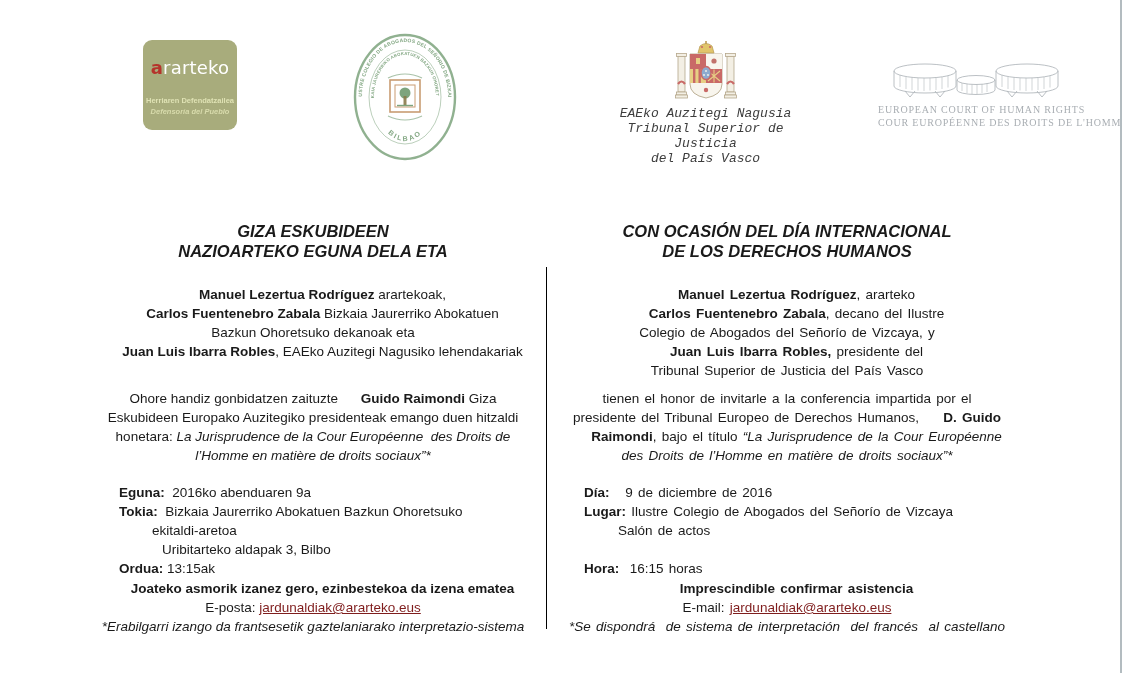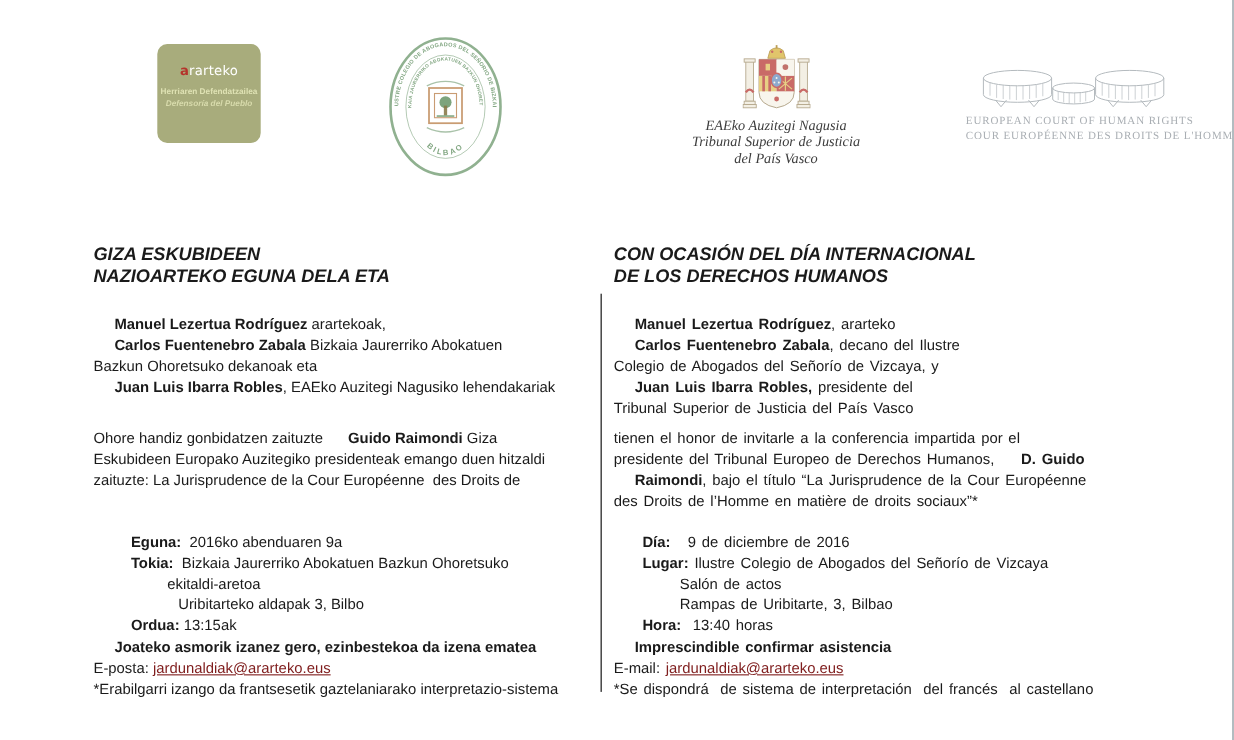--- a/index.html
+++ b/index.html
@@ -8,50 +8,50 @@
     font-family:"Liberation Sans", sans-serif; color:#1a1a1a;
     overflow:hidden; box-sizing:border-box;
     border-right:2px solid #b3bcc0;
   }
 
   
   .ararteko {
     position:absolute; left:143px; top:40px; width:94px; height:90px;
     background:#a8ac7c; border-radius:9px; text-align:center; box-sizing:border-box;
   }
-  .ararteko .word { margin-top:17px; font-size:12px; color:#ffffff; letter-spacing:0.2px; font-family:"DejaVu Sans", sans-serif; }
+  .ararteko .word { margin-top:17px; font-size:18px; color:#ffffff; letter-spacing:0.2px; font-family:"DejaVu Sans", sans-serif; }
   .ararteko .word .init { color:#b5332b; font-weight:bold; }
-  .ararteko .sub1 { margin-top:7px; font-size:7.5px; font-weight:bold; color:#dfe2b4; }
+  .ararteko .sub1 { margin-top:18px; font-size:7.5px; font-weight:bold; color:#dfe2b4; }
   .ararteko .sub2 { margin-top:2px; font-size:7.5px; font-weight:bold; font-style:italic; color:#d8dbac; }
 
   .seal { position:absolute; left:352px; top:32px; }
   .arms { position:absolute; left:675px; top:40px; }
   .tsj-text {
     position:absolute; left:608px; top:106px; width:195px; text-align:center;
-    font-family:Liberation Serif, serif; font-style:italic; color:#3d3d3d;
+    font-family:Liberation Mono, monospace; font-style:italic; color:#3d3d3d;
     font-size:13px; line-height:15px;
   }
   .echr { position:absolute; left:878px; top:60px; width:195px; text-align:center; }
   .echr .l { font-family:"Liberation Serif", serif; font-size:10px; letter-spacing:0.8px; color:#a9aeb3; line-height:12.5px; white-space:nowrap; }
 
   
   .divider { position:absolute; left:546px; top:267px; width:1px; height:362px; background:#000; }
   .col { position:absolute; top:222px; }
   .col-left  { left:85px;  width:456px; }
   .col-right { left:558px; width:458px; }
-  .block { position:absolute; left:0; right:0; font-size:13.5px; line-height:19px; white-space:pre-wrap; }
+  .block { position:absolute; left:0; right:0; text-align:center; font-size:13.5px; line-height:19px; white-space:pre-wrap; }
   .title  { top:0; font-size:16.5px; line-height:19.5px; font-weight:bold; font-style:italic; }
   .hosts  { top:63px; }
   .invite { top:167px; }
   .details{ top:261px; text-align:left; padding-left:15px; }
   .col-right .details { padding-left:7px; }
   .footer { top:357px; }
   .col-right .hosts, .col-right .invite, .col-right .details, .col-right .footer { word-spacing:1.5px; }
   .b { font-weight:bold;margin-left:19px; }
-  .i { }
+  .i { font-style:italic; }
   .email-link { color:#7f1d1d; text-decoration:underline; cursor:pointer; }
 </style>
 </head>
 <body>
 
 <div class="page">
 
   <div class="ararteko">
     <div class="word"><span class="init">a</span><span>rarteko</span></div>
     <div class="sub1">Herriaren Defendatzailea</div>
@@ -152,26 +152,26 @@
     </svg>
     <div class="l">EUROPEAN COURT OF HUMAN RIGHTS</div>
     <div class="l">COUR EUROPÉENNE DES DROITS DE L'HOMME</div>
   </div>
 
   <div class="divider"></div>
 
   <div class="col col-left">
     <div class="block title"><span>GIZA ESKUBIDEEN</span><br><span>NAZIOARTEKO EGUNA DELA ETA</span></div>
     <div class="block hosts"><span class="b">Manuel Lezertua Rodríguez</span><span> arartekoak,</span><br><span class="b">Carlos Fuentenebro Zabala</span><span> Bizkaia Jaurerriko Abokatuen</span><br><span>Bazkun Ohoretsuko dekanoak eta</span><br><span class="b">Juan Luis Ibarra Robles</span><span>, EAEko Auzitegi Nagusiko lehendakariak</span></div>
-    <div class="block invite"><span>Ohore handiz gonbidatzen zaituzte </span><span class="b">Guido Raimondi</span><span> Giza</span><br><span>Eskubideen Europako Auzitegiko presidenteak emango duen hitzaldi</span><br><span>zaituzte: </span><span class="i">La Jurisprudence de la Cour Européenne  des Droits de</span><br></div>
+    <div class="block invite"><span>Ohore handiz gonbidatzen zaituzte </span><span class="b">Guido Raimondi</span><span> Giza</span><br><span>Eskubideen Europako Auzitegiko presidenteak emango duen hitzaldi</span><br><span>honetara: </span><span class="i">La Jurisprudence de la Cour Européenne  des Droits de</span><br><span class="i">l’Homme en matière de droits sociaux”*</span></div>
     <div class="block details"><span class="b">Eguna:</span><span>  2016ko abenduaren 9a</span><br><span class="b">Tokia:</span><span>  Bizkaia Jaurerriko Abokatuen Bazkun Ohoretsuko</span><br><span style="padding-left: 52px; margin-top: 44px;">ekitaldi-aretoa</span><br><span style="padding-left: 62px; margin-top: 32px;">Uribitarteko aldapak 3, Bilbo</span><br><span class="b">Ordua:</span><span> 13:15ak</span></div>
     <div class="block footer"><span class="b">Joateko asmorik izanez gero, ezinbestekoa da izena ematea</span><br><span>E-posta: </span><span class="email-link">jardunaldiak@ararteko.eus</span><br><span class="i">*Erabilgarri izango da frantsesetik gaztelaniarako interpretazio-sistema</span></div>
   </div>
 
   <div class="col col-right">
     <div class="block title"><span>CON OCASIÓN DEL DÍA INTERNACIONAL</span><br><span>DE LOS DERECHOS HUMANOS</span></div>
     <div class="block hosts"><span class="b">Manuel Lezertua Rodríguez</span><span>, ararteko</span><br><span class="b">Carlos Fuentenebro Zabala</span><span>, decano del Ilustre</span><br><span>Colegio de Abogados del Señorío de Vizcaya, y</span><br><span class="b">Juan Luis Ibarra Robles,</span><span> presidente del</span><br><span>Tribunal Superior de Justicia del País Vasco</span></div>
     <div class="block invite"><span>tienen el honor de invitarle a la conferencia impartida por el</span><br><span>presidente del Tribunal Europeo de Derechos Humanos, </span><span class="b">D. Guido</span><br><span class="b">Raimondi</span><span>, bajo el título </span><span class="i">“La Jurisprudence de la Cour Européenne</span><br><span class="i">des Droits de l’Homme en matière de droits sociaux”*</span></div>
-    <div class="block details"><span class="b">Día:</span><span>   9 de diciembre de 2016</span><br><span class="b">Lugar:</span><span> Ilustre Colegio de Abogados del Señorío de Vizcaya</span><br><span style="padding-left: 53px;">Salón de actos</span><br><span style="padding-left: 53px;">Rampas de Uribitarte, 3, Bilbao</span><br><span class="b">Hora:</span><span>  13:40 horas</span></div>
+    <div class="block details"><span class="b">Día:</span><span>   9 de diciembre de 2016</span><br><span class="b">Lugar:</span><span> Ilustre Colegio de Abogados del Señorío de Vizcaya</span><br><span style="padding-left: 53px;">Salón de actos</span><br><br><span class="b">Hora:</span><span>  16:15 horas</span></div>
     <div class="block footer"><span class="b">Imprescindible confirmar asistencia</span><br><span>E-mail: </span><span class="email-link">jardunaldiak@ararteko.eus</span><br><span class="i">*Se dispondrá  de sistema de interpretación  del francés  al castellano</span></div>
   </div>
 
 </div>
 
 </body></html>

